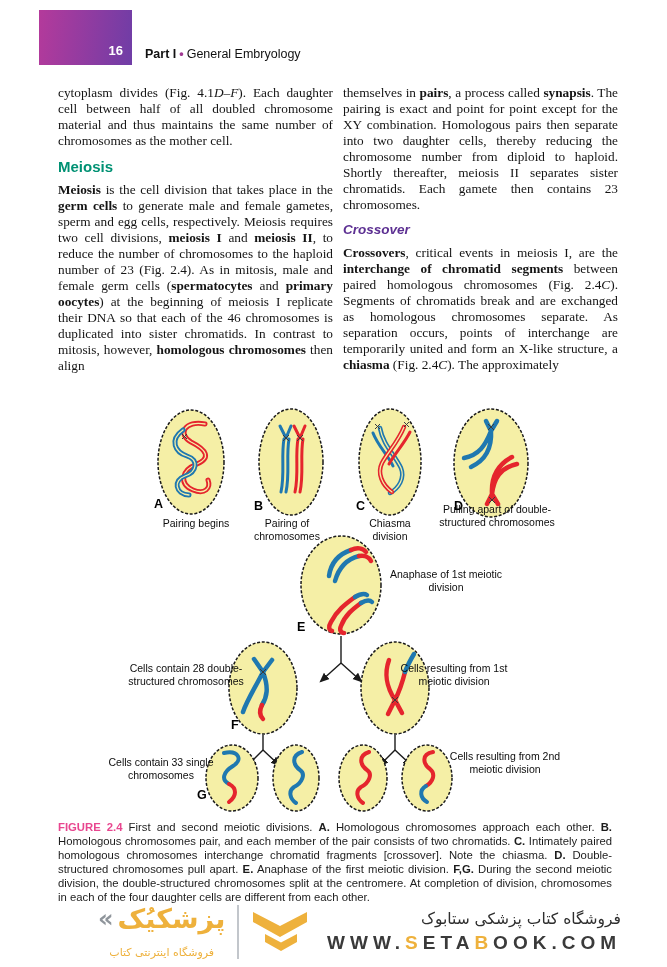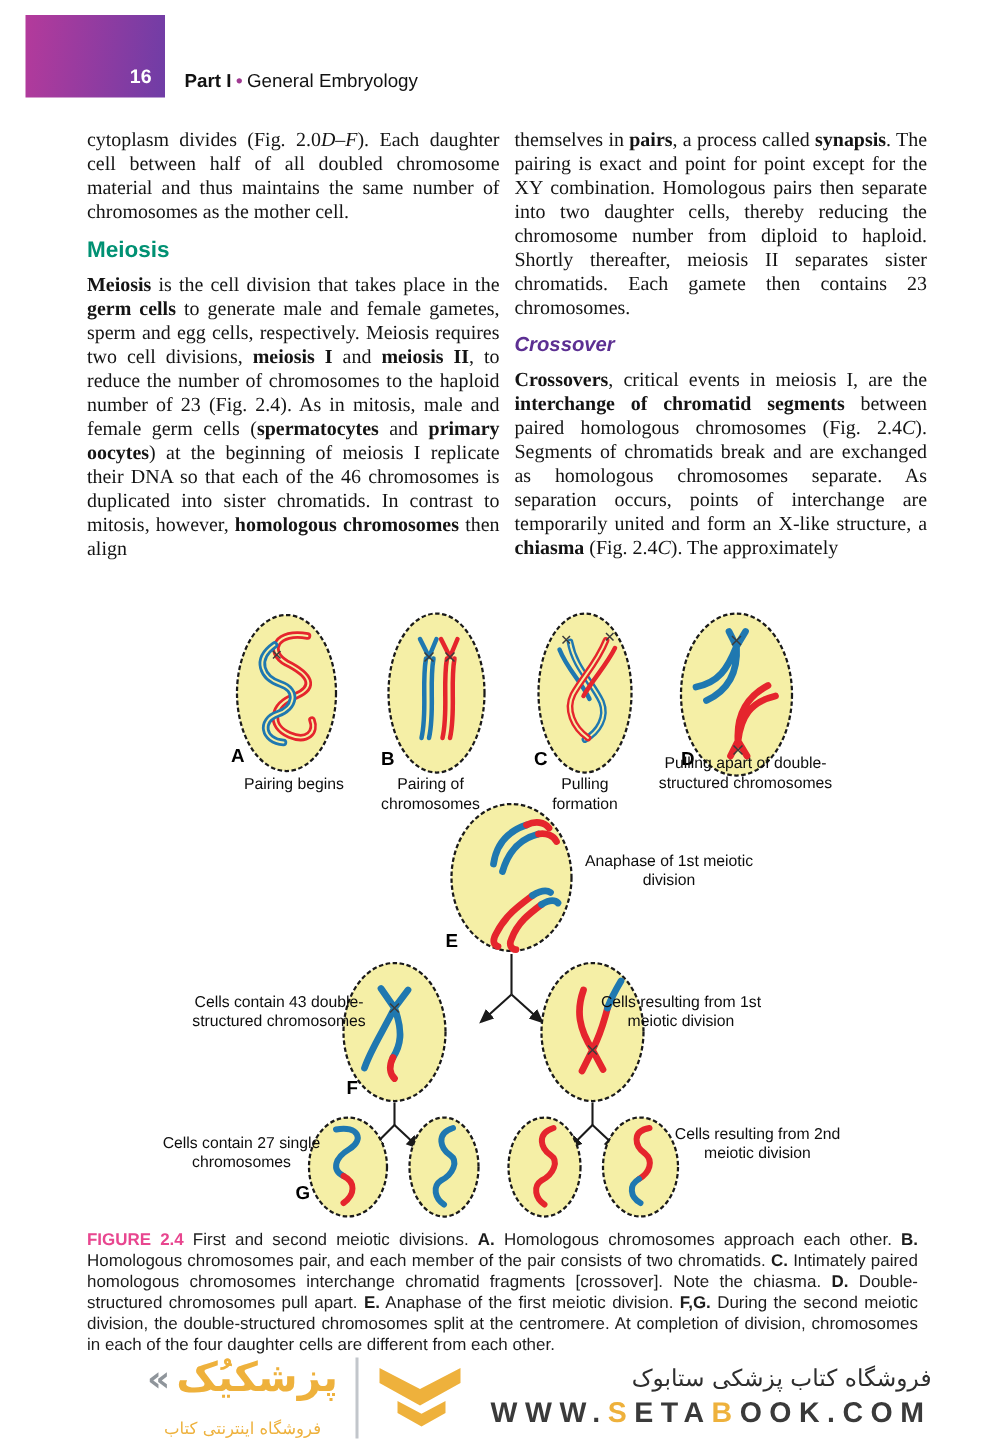--- a/index.html
+++ b/index.html
@@ -13,21 +13,21 @@
   body{
     width:667px;height:967px;overflow:hidden;position:relative;
     font-family:"Liberation Serif",serif;color:#141414;
   }
   .b{font-weight:bold;}
   .i{font-style:italic;}
   .fignum{color:var(--fig-pink);font-weight:bold;}
   .gold{color:var(--gold);}
 
   
-  .page-header{display:flex;align-items:flex-end;margin-top:10px;}
+  .page-header{display:flex;align-items:flex-end;margin-top:10px;padding-left:22px;}
   .pagenum-box{
     width:93px;height:55px;margin-left:17px;
     background:linear-gradient(97deg,var(--grad-l),var(--grad-r));
     display:flex;align-items:flex-end;justify-content:flex-end;
     padding:0 9px 7px 0;
     color:#fff;font-family:"Liberation Sans",sans-serif;
     font-weight:bold;font-size:13px;
   }
   .part-line{
     font-family:"Liberation Sans",sans-serif;font-size:12.5px;
@@ -115,21 +115,21 @@
   <div class="pagenum-box">
     <span>16</span>
   </div>
   <div class="part-line">
     <span class="part">Part I</span><span class="dot">•</span><span>General Embryology</span>
   </div>
 </div>
 
 <div class="columns">
   <div class="col">
-    <p><span>cytoplasm divides (Fig. 2.0</span><span class="i">D–F</span><span>). Each daughter cell between half of all doubled chromosome material and thus maintains the same number of chromosomes as the mother cell.</span></p>
+    <p><span>cytoplasm divides (Fig. 4.1</span><span class="i">D–F</span><span>). Each daughter cell between half of all doubled chromosome material and thus maintains the same number of chromosomes as the mother cell.</span></p>
     <h2 class="meiosis">Meiosis</h2>
     <p><span class="b">Meiosis</span><span> is the cell division that takes place in the </span><span class="b">germ cells</span><span> to generate male and female gametes, sperm and egg cells, respectively. Meiosis requires two cell divisions, </span><span class="b">meiosis I</span><span> and </span><span class="b">meiosis II</span><span>, to reduce the number of chromosomes to the haploid number of 23 (Fig. 2.4). As in mitosis, male and female germ cells (</span><span class="b">spermatocytes</span><span> and </span><span class="b">primary oocytes</span><span>) at the beginning of meiosis I replicate their DNA so that each of the 46 chromosomes is duplicated into sister chromatids. In contrast to mitosis, however, </span><span class="b">homologous chromosomes</span><span> then align</span></p>
   </div>
   <div class="col">
     <p><span>themselves in </span><span class="b">pairs</span><span>, a process called </span><span class="b">synapsis</span><span>. The pairing is exact and point for point except for the XY combination. Homologous pairs then separate into two daughter cells, thereby reducing the chromosome number from diploid to haploid. Shortly thereafter, meiosis II separates sister chromatids. Each gamete then contains 23 chromosomes.</span></p>
     <h3 class="crossover">Crossover</h3>
     <p><span class="b">Crossovers</span><span>, critical events in meiosis I, are the </span><span class="b">interchange of chromatid segments</span><span> between paired homologous chromosomes (Fig. 2.4</span><span class="i">C</span><span>). Segments of chromatids break and are exchanged as homologous chromosomes separate. As separation occurs, points of interchange are temporarily united and form an X-like structure, a </span><span class="b">chiasma</span><span> (Fig. 2.4</span><span class="i">C</span><span>). The approximately</span></p>
   </div>
 </div>
 
@@ -240,26 +240,26 @@
   <div class="fig-letter" style="left:121px;top:97px">A</div>
   <div class="fig-letter" style="left:221px;top:99px">B</div>
   <div class="fig-letter" style="left:323px;top:99px">C</div>
   <div class="fig-letter" style="left:421px;top:99px">D</div>
   <div class="fig-letter" style="left:264px;top:220px">E</div>
   <div class="fig-letter" style="left:198px;top:318px">F</div>
   <div class="fig-letter" style="left:164px;top:388px">G</div>
 
   <div class="fig-label" style="left:103px;top:117px;width:120px">Pairing begins</div>
   <div class="fig-label" style="left:209px;top:117px;width:90px">Pairing of chromosomes</div>
-  <div class="fig-label" style="left:319px;top:117px;width:76px">Pulling formation</div>
+  <div class="fig-label" style="left:319px;top:117px;width:76px">Chiasma division</div>
   <div class="fig-label" style="left:405px;top:103px;width:118px">Pulling apart of double-structured chromosomes</div>
   <div class="fig-label" style="left:354px;top:168px;width:118px">Anaphase of 1st meiotic division</div>
-  <div class="fig-label" style="left:94px;top:262px;width:118px">Cells contain 43 double-structured chromosomes</div>
+  <div class="fig-label" style="left:94px;top:262px;width:118px">Cells contain 28 double-structured chromosomes</div>
   <div class="fig-label" style="left:366px;top:262px;width:110px">Cells resulting from 1st meiotic division</div>
-  <div class="fig-label" style="left:62px;top:356px;width:132px">Cells contain 27 single chromosomes</div>
+  <div class="fig-label" style="left:62px;top:356px;width:132px">Cells contain 33 single chromosomes</div>
   <div class="fig-label" style="left:416px;top:350px;width:112px">Cells resulting from 2nd meiotic division</div>
 </div>
 
 <p class="caption"><span class="fignum">FIGURE 2.4</span><span> First and second meiotic divisions. </span><span class="b">A.</span><span> Homologous chromosomes approach each other. </span><span class="b">B.</span><span> Homologous chromosomes pair, and each member of the pair consists of two chromatids. </span><span class="b">C.</span><span> Intimately paired homologous chromosomes interchange chromatid fragments [crossover]. Note the chiasma. </span><span class="b">D.</span><span> Double-structured chromosomes pull apart. </span><span class="b">E.</span><span> Anaphase of the first meiotic division. </span><span class="b">F,G.</span><span> During the second meiotic division, the double-structured chromosomes split at the centromere. At completion of division, chromosomes in each of the four daughter cells are different from each other.</span></p>
 
 <div class="footer">
   <div class="brand">
     <div class="brand-word">
       <div class="mark-row">
         <span class="guillemet">«</span>

